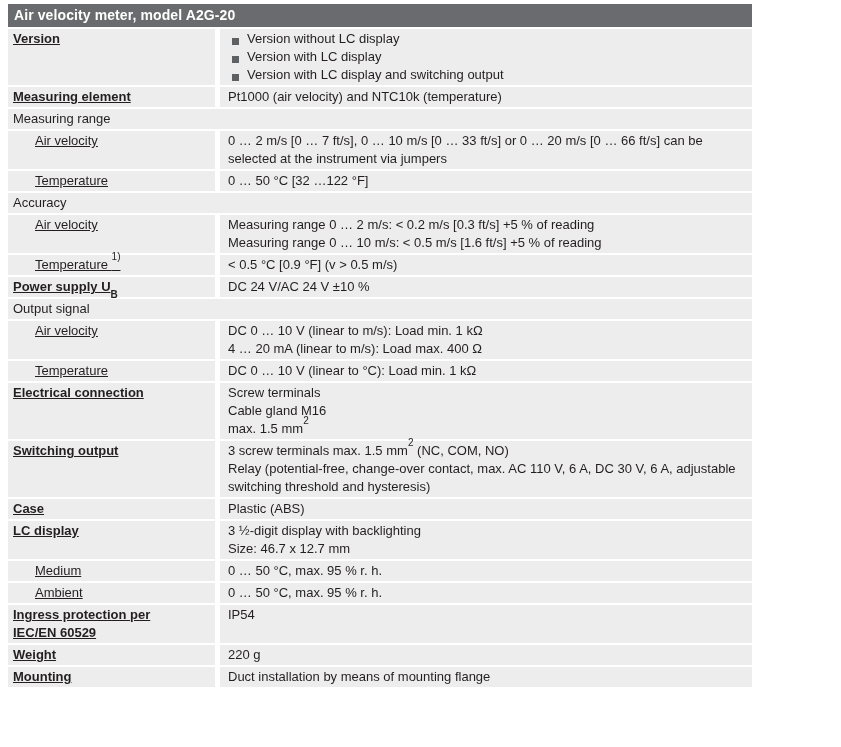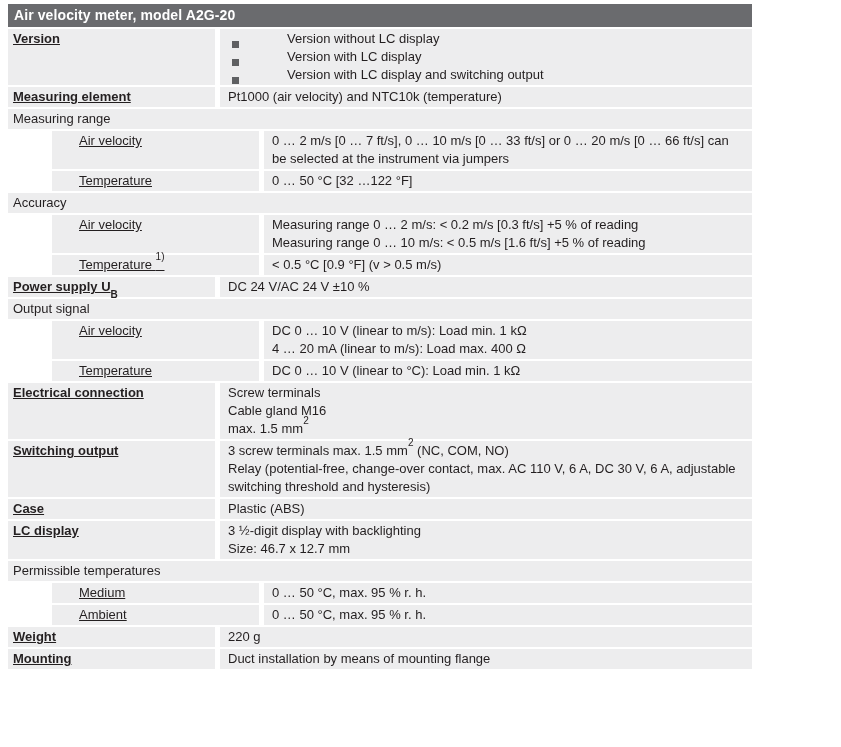--- a/index.html
+++ b/index.html
@@ -30,29 +30,29 @@
     letter-spacing:0.1px;
   }
   .row{display:flex;margin-bottom:2px;align-items:stretch;}
   .cell{background:var(--row-bg);font-size:13px;line-height:18px;}
   .label-cell{
     flex:0 0 207px;width:207px;margin-right:5px;
     padding:1px 20px 1px 5px;
     text-decoration:underline;
   }
   .label-cell.bold{font-weight:bold;}
-  .label-cell.indent{padding-left:27px;margin-left:44px;}
+  .label-cell.indent{padding-left:27px;}
   .value-cell{flex:1 1 auto;padding:1px 8px 1px 8px;}
   .section-row{
     background:var(--row-bg);
     font-size:13px;font-weight:normal;line-height:18px;
     padding:1px 0 1px 5px;
     margin-bottom:2px;
   }
-  .bullet-line{display:flex;align-items:flex-end;gap:40px;}
+  .bullet-line{display:flex;align-items:center;}
   .bullet-sq{
     flex:0 0 7px;width:7px;height:7px;
     background:var(--bullet);
     margin:5px 8px 0 4px;
   }
   sup,sub{font-size:10px;line-height:0;position:relative;}
   sup{top:-4px;}
   sub{top:3px;}
 </style>
 </head>
@@ -154,31 +154,36 @@
           <div class="value-line">Plastic (ABS)</div>
         </div>
       </div>
       <div class="row">
         <div class="cell label-cell bold">LC display</div>
         <div class="cell value-cell">
           <div class="value-line">3 ½-digit display with backlighting</div>
           <div class="value-line">Size: 46.7 x 12.7 mm</div>
         </div>
       </div>
-      <div class="section-row">Permissible temperatures</div>
       <div class="row">
         <div class="cell label-cell indent">Medium</div>
         <div class="cell value-cell">
           <div class="value-line">0 … 50 °C, max. 95 % r. h.</div>
         </div>
       </div>
       <div class="row">
         <div class="cell label-cell indent">Ambient</div>
         <div class="cell value-cell">
           <div class="value-line">0 … 50 °C, max. 95 % r. h.</div>
+        </div>
+      </div>
+      <div class="row">
+        <div class="cell label-cell bold">Ingress protection per IEC/EN 60529</div>
+        <div class="cell value-cell">
+          <div class="value-line">IP54</div>
         </div>
       </div>
       <div class="row">
         <div class="cell label-cell bold">Weight</div>
         <div class="cell value-cell">
           <div class="value-line">220 g</div>
         </div>
       </div>
       <div class="row">
         <div class="cell label-cell bold">Mounting</div>

